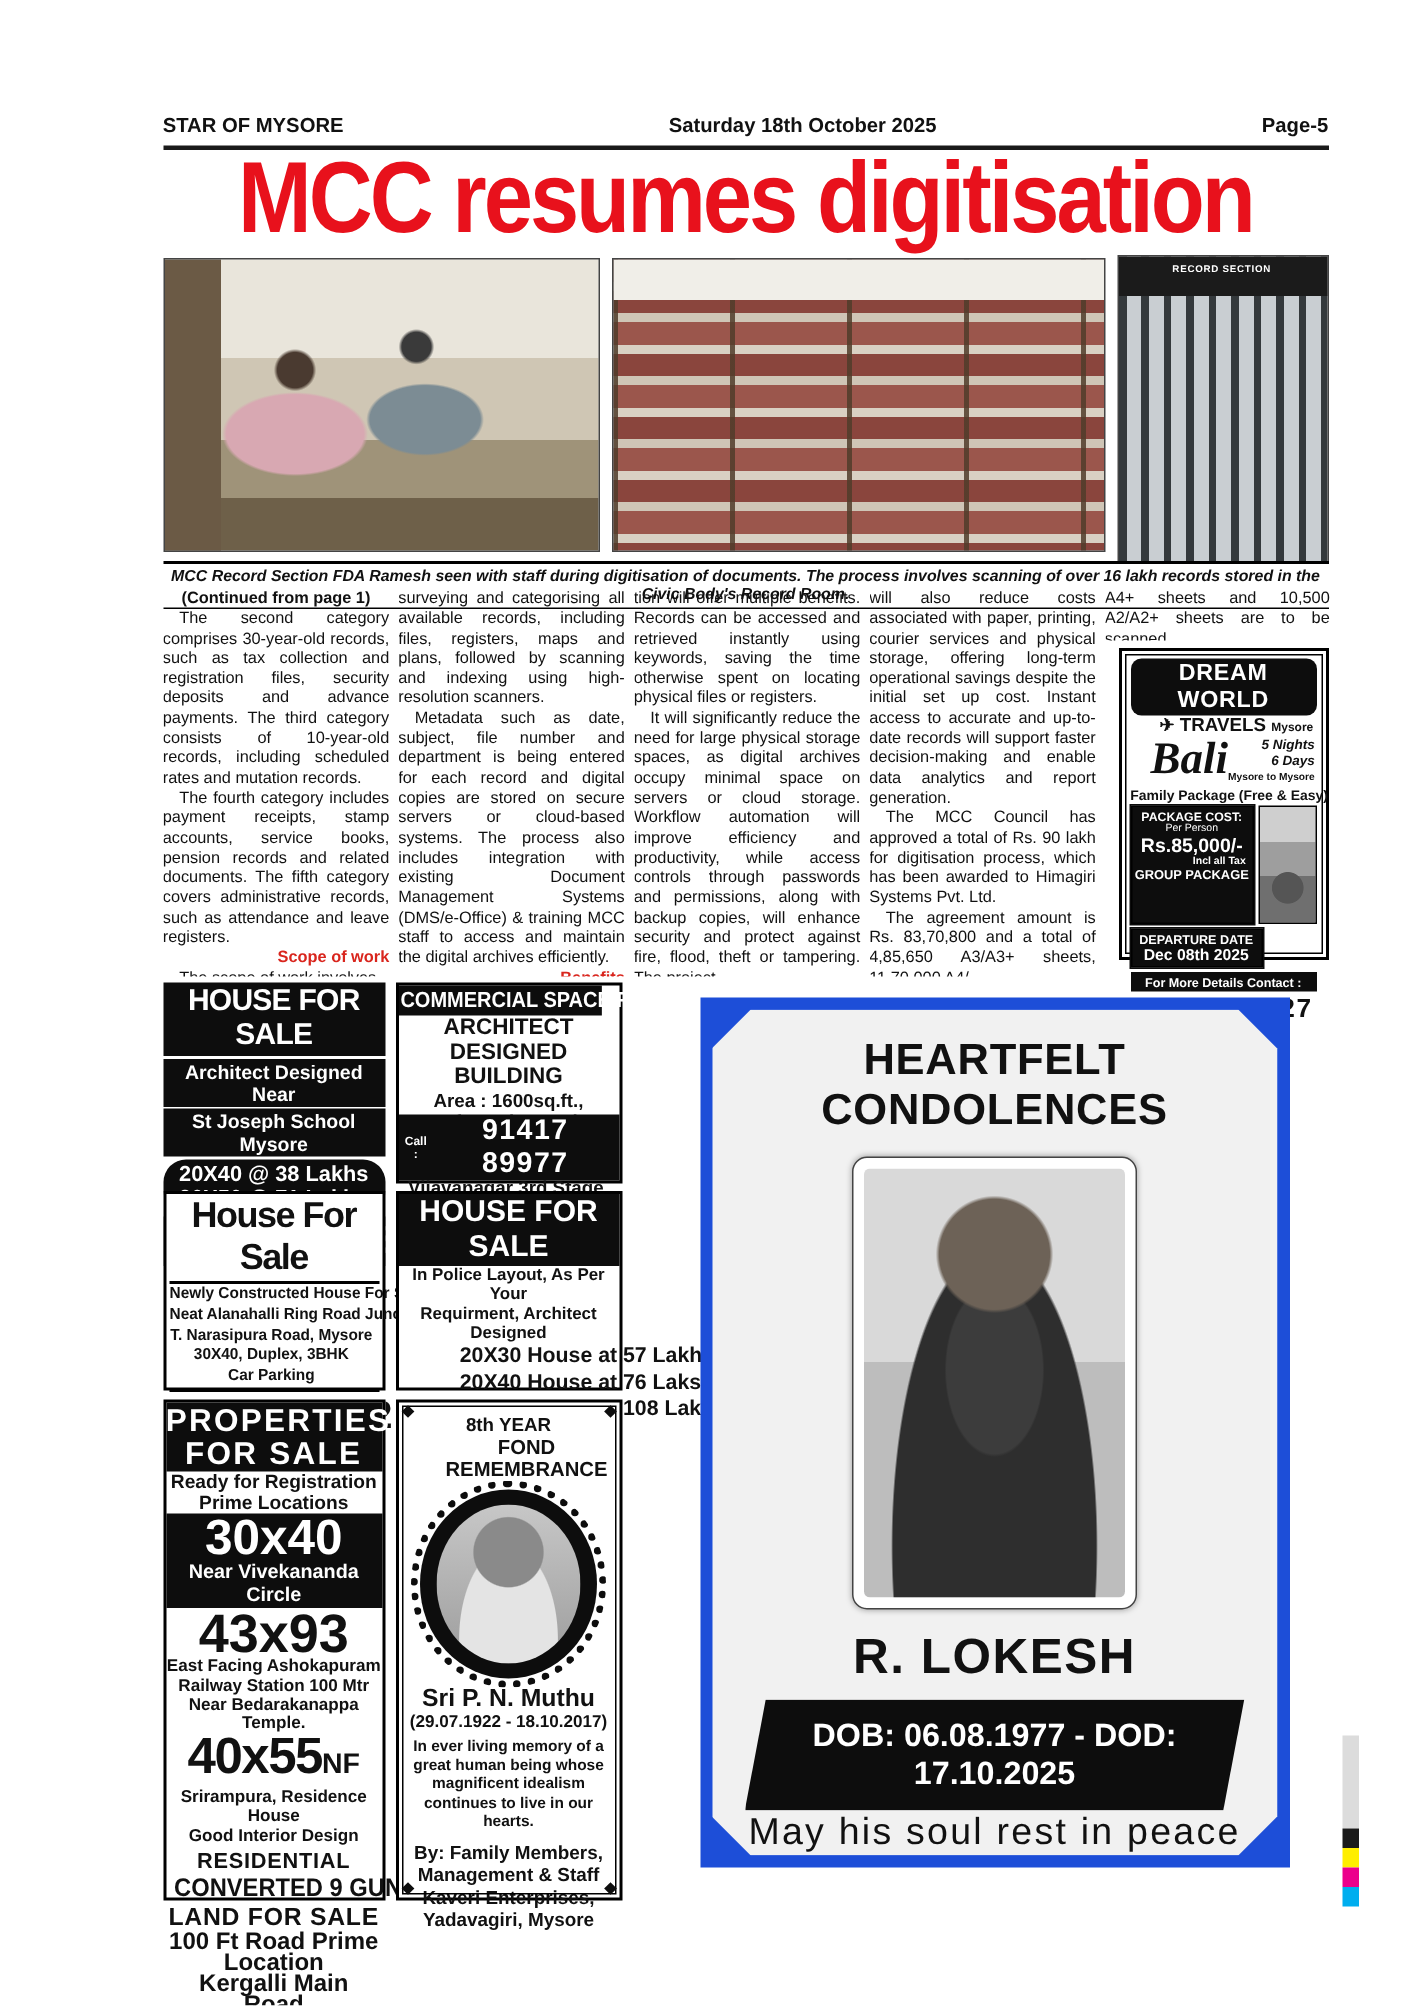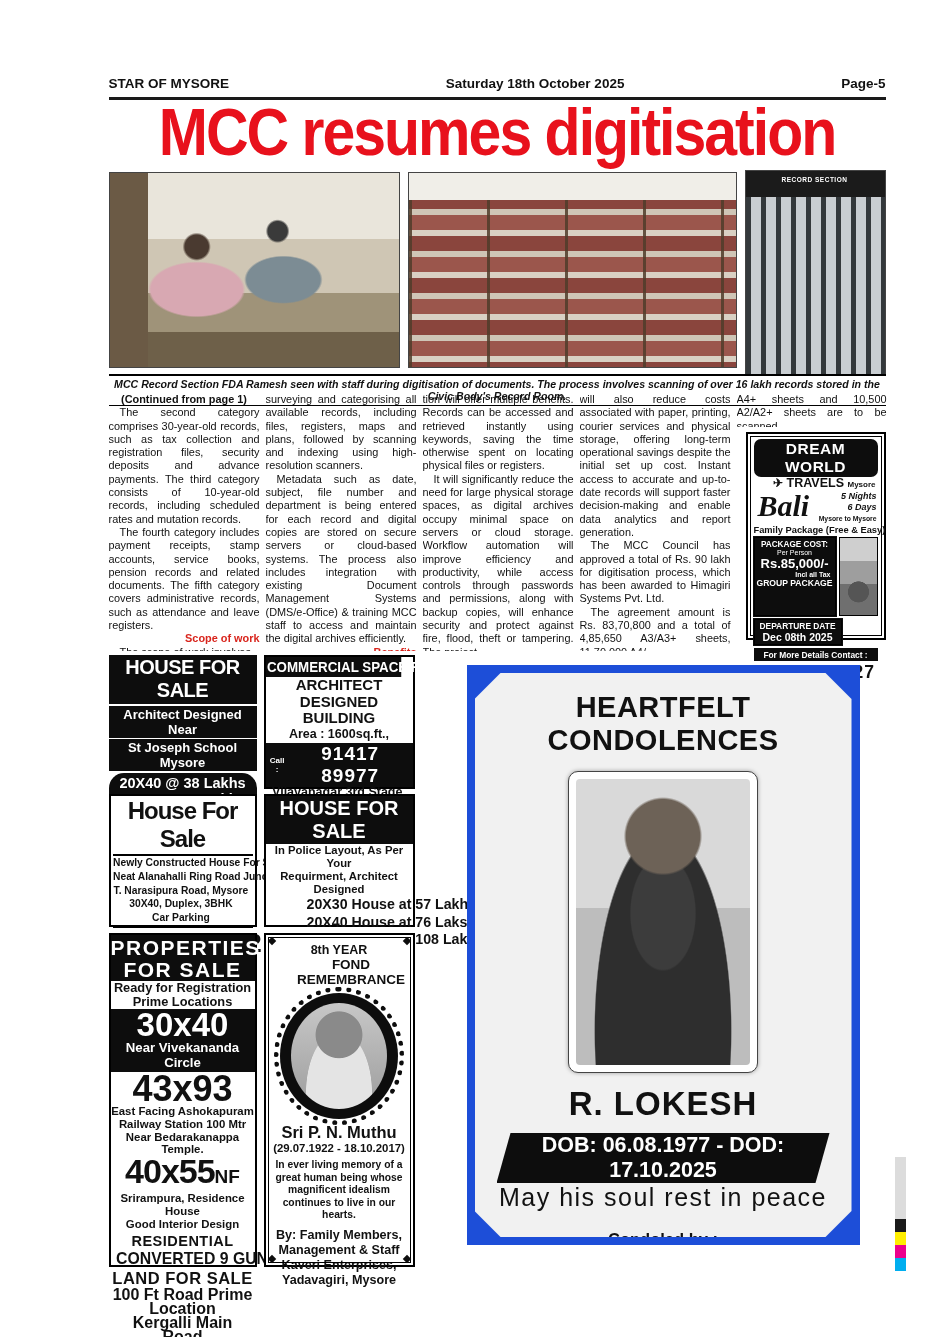--- a/index.html
+++ b/index.html
@@ -62,21 +62,21 @@
   #col4 { top:393px; left:556px; height:258px; }
   #col5 { top:393px; left:713px; height:34px; width:150px; }
 
   
   #dream { top:432px; left:722px; width:140px; height:208px; border:2px solid #000; padding:2px; }
   #dream .inner { border:1px solid #000; height:100%; padding:2px 3px; position:relative; }
   #dream .bar1 { background:#0d0d0d; color:#fff; border-radius:7px; font-size:15.5px; font-weight:800; text-align:center; letter-spacing:.5px; padding:1px 0; }
   #dream .travels { text-align:right; font-size:12.5px; font-weight:800; line-height:13px; padding-right:2px; }
   #dream .travels .city { font-size:8px; }
   #dream .plane { font-size:12px; }
-  #dream .balirow { display:flex; justify-content:space-between; align-items:flex-start; }
+  #dream .balirow { display:flex; justify-content:flex-end; align-items:flex-start; }
   #dream .bali { font-family:"Liberation Serif", serif; font-style:italic; font-weight:bold; font-size:30px; line-height:30px; padding-left:4px; }
   #dream .nights { text-align:right; font-size:9px; font-weight:bold; font-style:italic; line-height:11px; padding-right:1px; }
   #dream .route { font-size:6.8px; font-weight:bold; font-style:normal; }
   #dream .family { font-size:9.3px; font-weight:bold; text-align:center; margin-top:1px; white-space:nowrap; }
   #dream .costrow { display:flex; gap:3px; margin-top:2px; }
   #dream .costbox { background:#0d0d0d; color:#fff; border:1px solid #000; outline:1px solid #0d0d0d; width:82px; text-align:center; padding:2px 0 1px 0; }
   #dream .costbox .t1 { font-size:8.2px; font-weight:bold; }
   #dream .costbox .t2 { font-size:7px; }
   #dream .costbox .t3 { font-size:13px; font-weight:800; }
   #dream .costbox .t4 { font-size:7px; font-weight:bold; text-align:right; padding-right:4px; }
@@ -164,21 +164,21 @@
   #cond .title { font-size:29px; font-weight:800; text-align:center; padding-top:18px; letter-spacing:.5px; }
   #cond .photo { width:190px; height:302px; margin:14px auto 0 auto; background:#fff; border-radius:10px; padding:7px; box-shadow:0 0 4px rgba(0,0,0,.35); }
   #cond .photo .img { width:100%; height:100%; border-radius:4px;
     background:
       radial-gradient(circle at 50% 20%, #6d6257 0 15%, transparent 16%),
       radial-gradient(ellipse at 50% 47%, #3c3c3c 0 26%, transparent 27%),
       radial-gradient(ellipse at 50% 88%, #2e2e2e 0 55%, transparent 56%),
       linear-gradient(180deg,#d9d9d9 0 45%, #bdbdbd 45% 100%); }
   #cond .name { font-size:33px; font-weight:800; text-align:center; margin-top:12px; letter-spacing:1px; }
   #cond .dob { background:#0d0d0d; color:#fff; font-size:21.5px; font-weight:800; text-align:center;
-    margin:10px 22px 0 22px; padding:0 0;
+    margin:10px 22px 0 22px; padding:12px 0;
     clip-path:polygon(14px 0, 100% 0, calc(100% - 14px) 100%, 0 100%); }
   #cond .rip { font-size:25px; text-align:center; margin-top:0; letter-spacing:1.5px; }
   #cond .condrow { display:flex; align-items:center; gap:8px; margin:18px 30px 0 30px; }
   #cond .condrow .line { flex:1; height:2px; background:#111; }
   #cond .condrow .lbl { font-size:16.5px; font-weight:800; white-space:nowrap; }
   #cond .members { font-size:18.5px; font-weight:800; text-align:center; line-height:27px; margin-top:6px; }
 
   
   #calib-gray { top:1157px; left:871px; width:11px; height:62px; background:#dcdcdc; }
   .sq { position:absolute; left:871px; width:11px; height:13px; }

